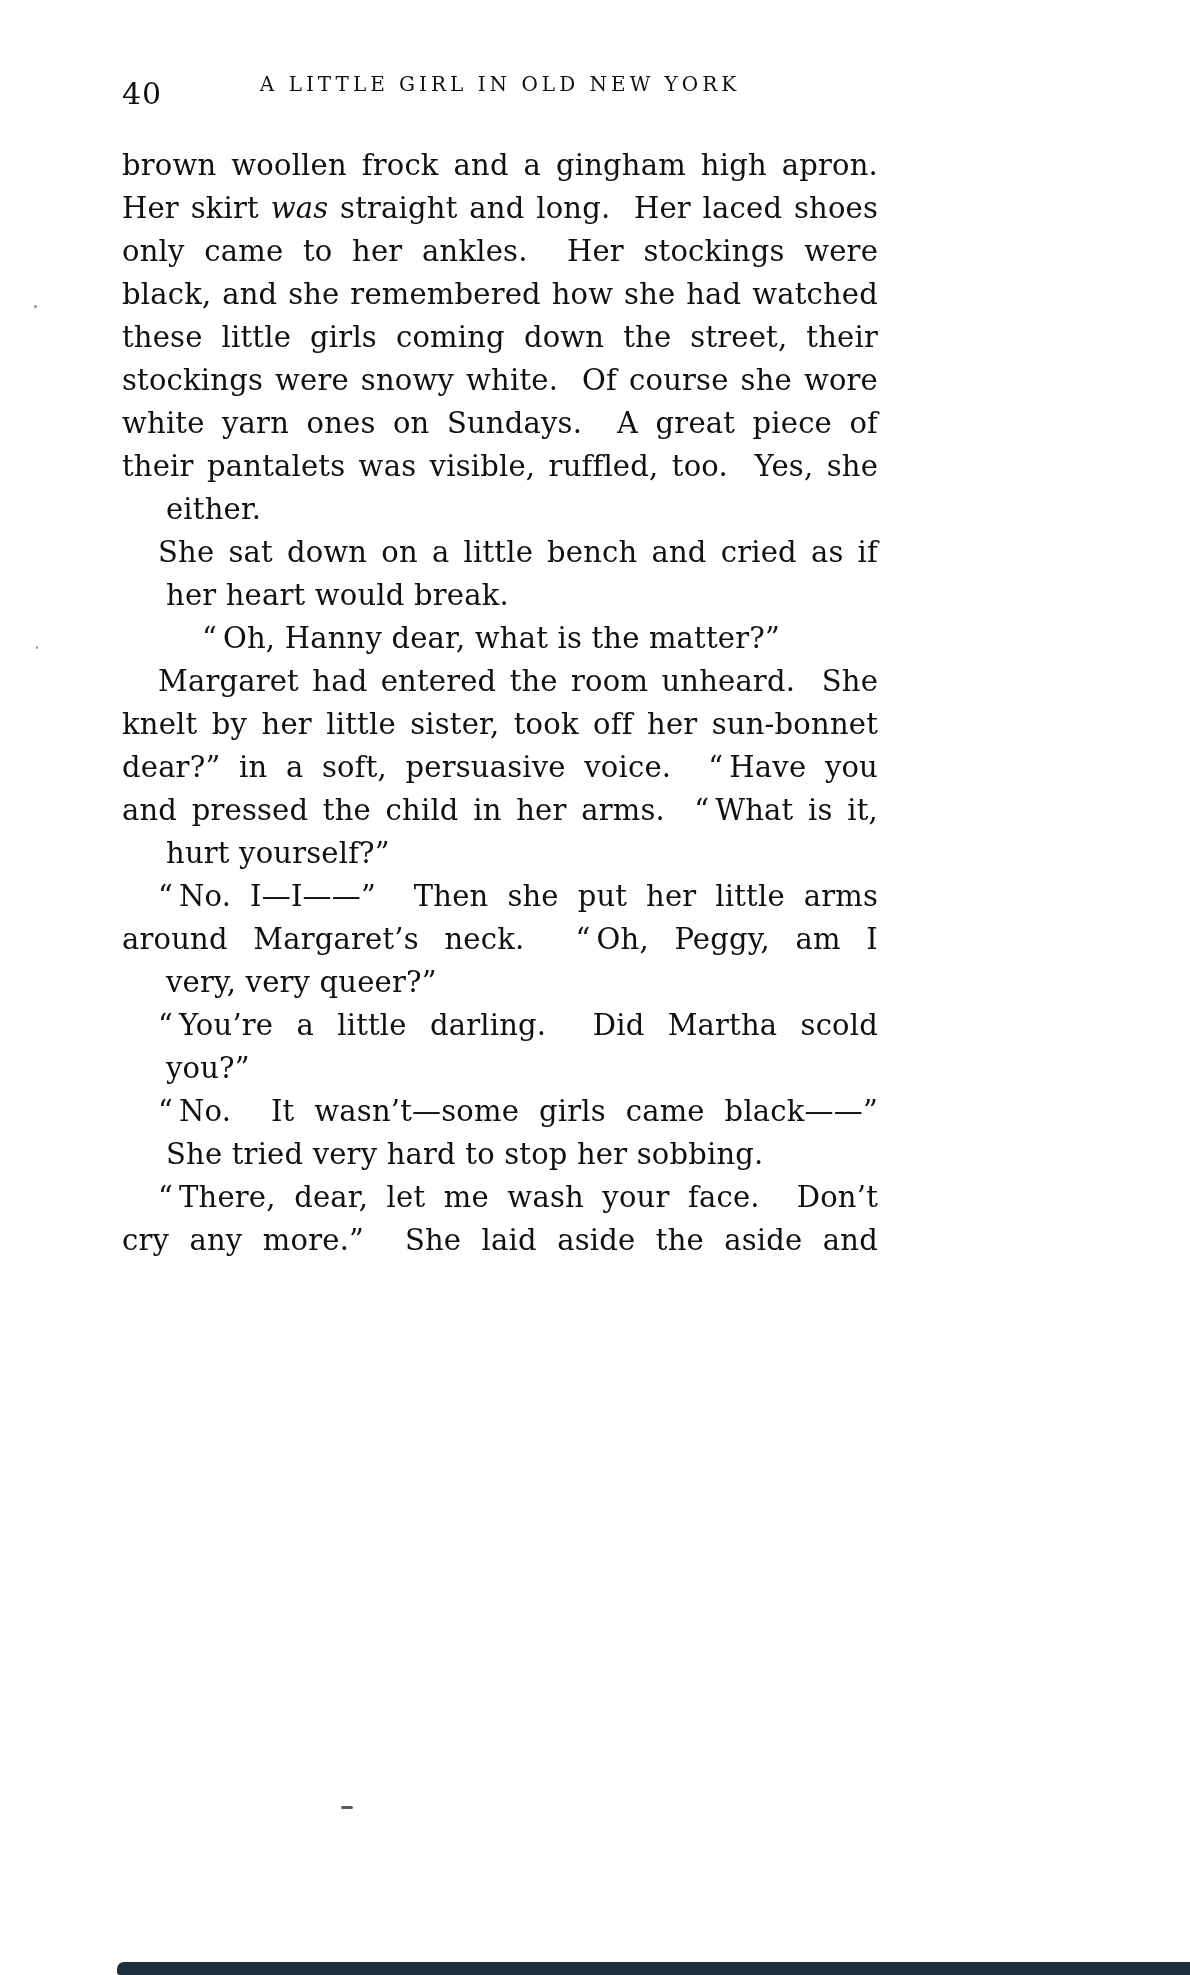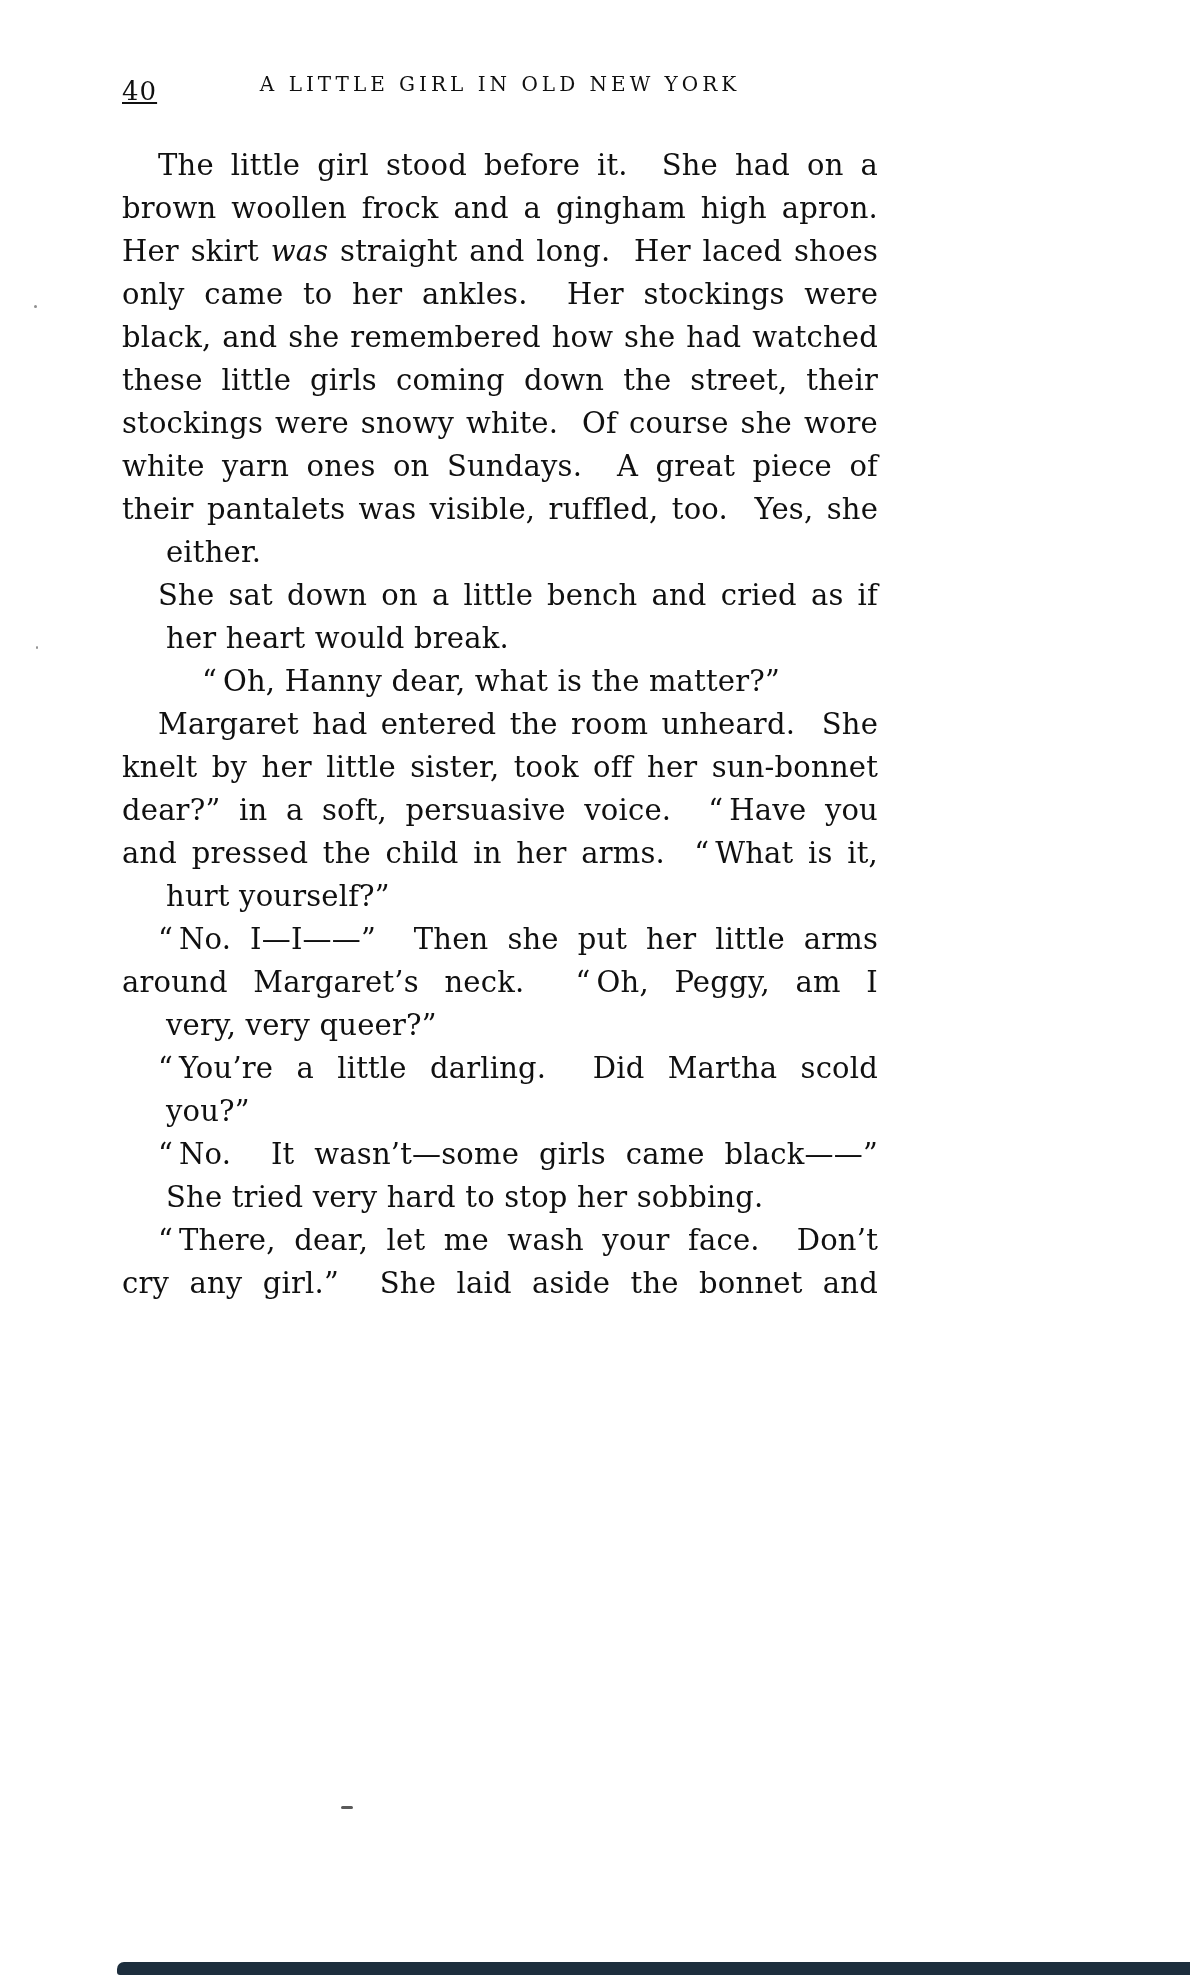--- a/index.html
+++ b/index.html
@@ -18,23 +18,22 @@
     position: absolute;
     top: 72px;
     left: 122px;
     width: 756px;
     height: 36px;
   }
   .page-number {
     position: absolute;
     left: 0;
     top: 4px;
-    font-size: 26px;
+    font-size: 30px;
     letter-spacing: 1px;
-    text-decoration: underline;
   }
   .running-title {
     position: absolute;
     left: 50%;
     top: 0;
     transform: translateX(-50%);
     font-size: 20px;
     letter-spacing: 4px;
     white-space: nowrap;
   }
@@ -89,21 +88,20 @@
 <body>
 
 <div class="page">
 
   <div class="running-header">
     <span class="page-number">40</span>
     <span class="running-title">A LITTLE GIRL IN OLD NEW YORK</span>
   </div>
 
   <div class="text-block">
-      <div class="line indent">The little girl stood before it.  She had on a</div>
       <div class="line">brown woollen frock and a gingham high apron.</div>
       <div class="line"><span>Her skirt </span><em>was</em><span> straight and long.  Her laced shoes</span></div>
       <div class="line">only came to her ankles.  Her stockings were</div>
       <div class="line">black, and she remembered how she had watched</div>
       <div class="line">these little girls coming down the street, their</div>
       <div class="line">stockings were snowy white.  Of course she wore</div>
       <div class="line">white yarn ones on Sundays.  A great piece of</div>
       <div class="line">their pantalets was visible, ruffled, too.  Yes, she</div>
       <div class="line last">either.</div>
       <div class="line indent">She sat down on a little bench and cried as if</div>
@@ -115,21 +113,21 @@
       <div class="line">and pressed the child in her arms.  “ What is it,</div>
       <div class="line last">hurt yourself?”</div>
       <div class="line indent">“ No. I—I——”  Then she put her little arms</div>
       <div class="line">around Margaret’s neck.  “ Oh, Peggy, am I</div>
       <div class="line last">very, very queer?”</div>
       <div class="line indent">“ You’re a little darling.  Did Martha scold</div>
       <div class="line last">you?”</div>
       <div class="line indent">“ No.  It wasn’t—some girls came black——”</div>
       <div class="line last">She tried very hard to stop her sobbing.</div>
       <div class="line indent">“ There, dear, let me wash your face.  Don’t</div>
-      <div class="line">cry any girl.”  She laid aside the bonnet and</div>
+      <div class="line">cry any more.”  She laid aside the aside and</div>
     </div>
 
   <span class="speck speck-1"></span>
   <span class="speck speck-2"></span>
   <span class="dash-mark"></span>
 
   <div class="bottom-scan-bar" style="background: rgb(29, 46, 61);"></div>
 
 </div>
 

